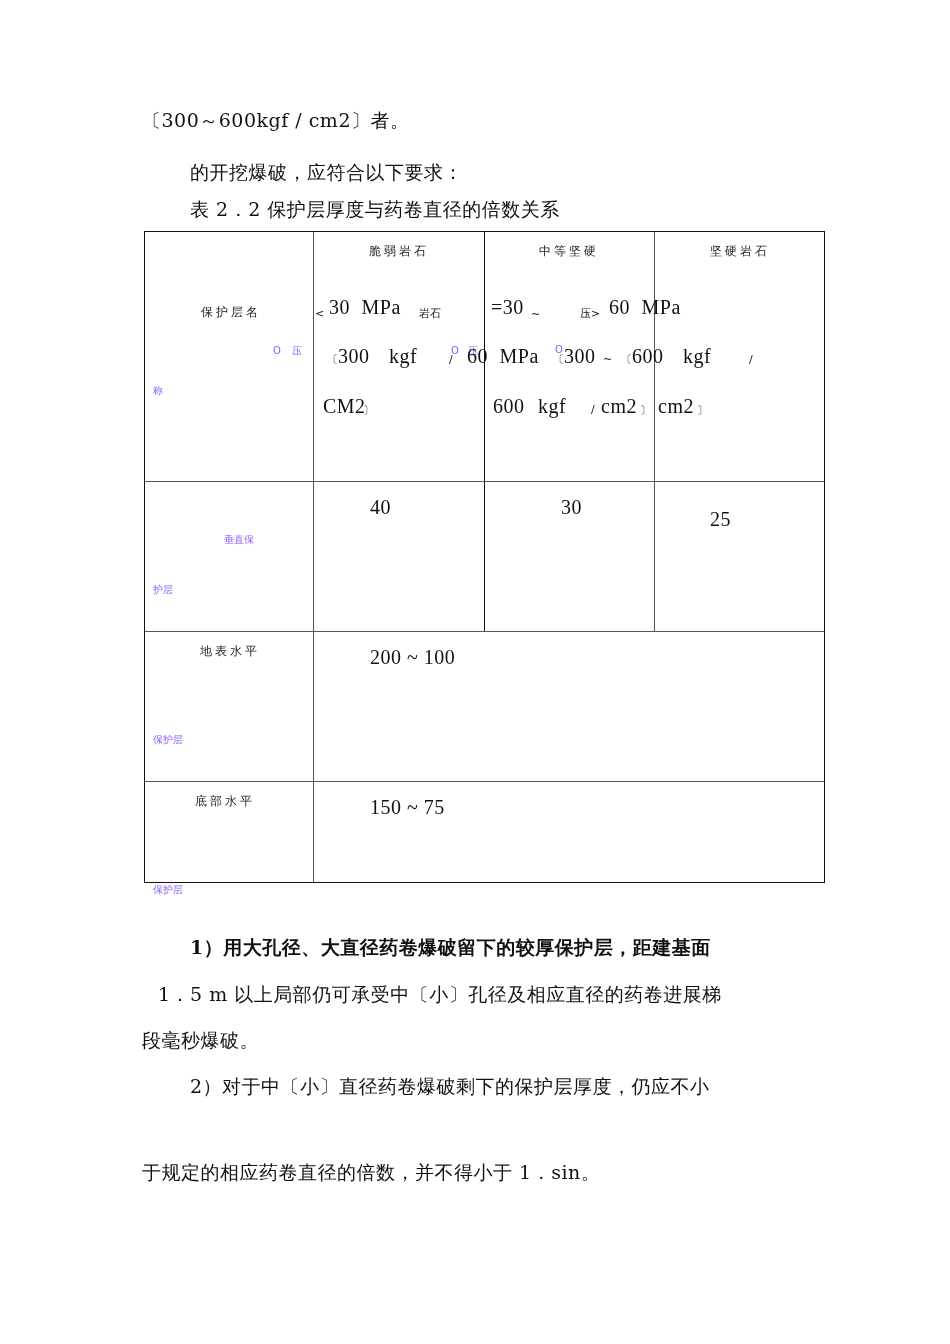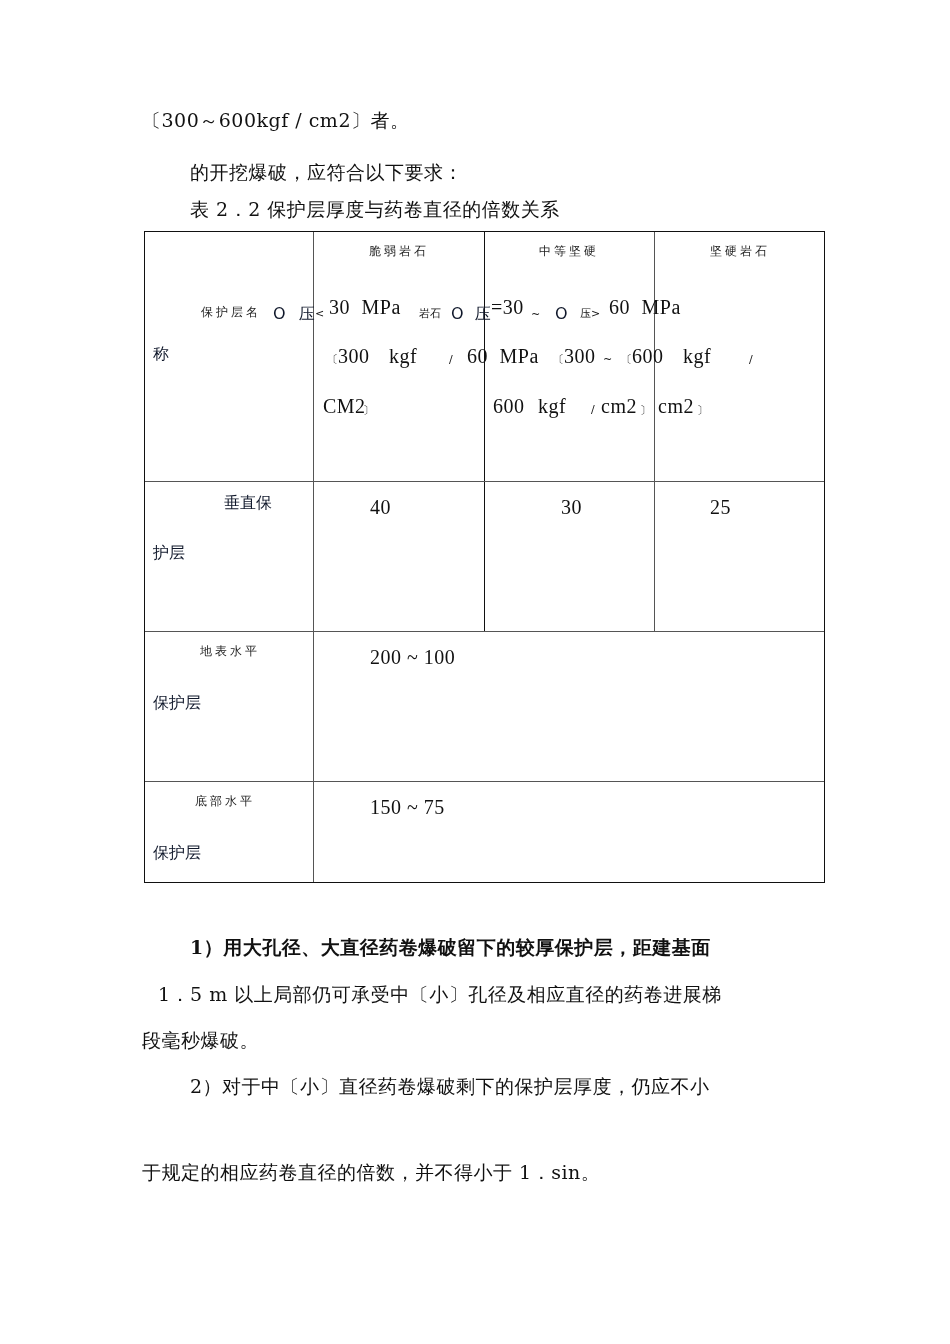--- a/index.html
+++ b/index.html
@@ -6,21 +6,21 @@
   body { width: 950px; height: 1344px; position: relative; overflow: hidden;
          font-family: "DejaVu Serif", "Liberation Serif", serif; color: #111; }
   .line { position: absolute; font-size: 19px; white-space: nowrap; letter-spacing: 0.5px; }
   .table { position: absolute; left: 144px; top: 231px; width: 681px; height: 652px;
            border: 1.5px solid #111; box-sizing: border-box; }
   .vline { position: absolute; width: 0; border-left: 1.5px solid #555; }
   .vline.dark { border-left-color: #111; }
   .hline { position: absolute; height: 0; border-top: 1.5px solid #555; }
   .cell-text { position: absolute; white-space: nowrap; }
   .small { font-family: "DejaVu Sans", "Liberation Sans", sans-serif; font-size: 12px; letter-spacing: 3px; color: #222; }
-  .small2 { font-family: "DejaVu Sans", "Liberation Sans", sans-serif; font-size: 16px; color: #0f172a; }
+  .small2 { font-family: "DejaVu Sans", "Liberation Sans", sans-serif; font-size: 10px; color: #8b5cf6; margin-top: 40px; }
   .big { font-family: "Liberation Serif", "DejaVu Serif", serif; font-size: 20px; letter-spacing: 0.5px; }
   .tiny { font-family: "DejaVu Sans", "Liberation Sans", sans-serif; font-size: 11px; }
 </style>
 </head>
 <body>
 
 <div class="line" style="left:142px; top:108px;">〔300～600kgf / cm2〕者。</div>
 <div class="line" style="left:190px; top:160px;">的开挖爆破，应符合以下要求：</div>
 <div class="line" style="left:190px; top:197px;">表 2．2 保护层厚度与药卷直径的倍数关系</div>
 
@@ -69,21 +69,21 @@
   <div class="cell-text tiny" style="left:446px; top:171px;">/</div>
   <div class="cell-text big" style="left:456px; top:163px;">cm2</div>
   <div class="cell-text tiny" style="left:495px; top:171px;">〕</div>
   <div class="cell-text big" style="left:513px; top:163px;">cm2</div>
   <div class="cell-text tiny" style="left:552px; top:171px;">〕</div>
 
   <div class="cell-text small2" style="left:79px; top:261px;">垂直保</div>
   <div class="cell-text small2" style="left:8px; top:311px;">护层</div>
   <div class="cell-text big" style="left:225px; top:264px;">40</div>
   <div class="cell-text big" style="left:416px; top:264px;">30</div>
-  <div class="cell-text big" style="left:565px; top:264px;text-align:center;">25</div>
+  <div class="cell-text big" style="left:565px; top:276px;text-align:center;">25</div>
 
   <div class="cell-text small" style="left:55px; top:411px;">地表水平</div>
   <div class="cell-text small2" style="left:8px; top:461px;">保护层</div>
   <div class="cell-text big" style="left:225px; top:414px;">200 ~ 100</div>
 
   <div class="cell-text small" style="left:50px; top:561px;">底部水平</div>
   <div class="cell-text small2" style="left:8px; top:611px;">保护层</div>
   <div class="cell-text big" style="left:225px; top:564px;">150 ~ 75</div>
 </div>
 

